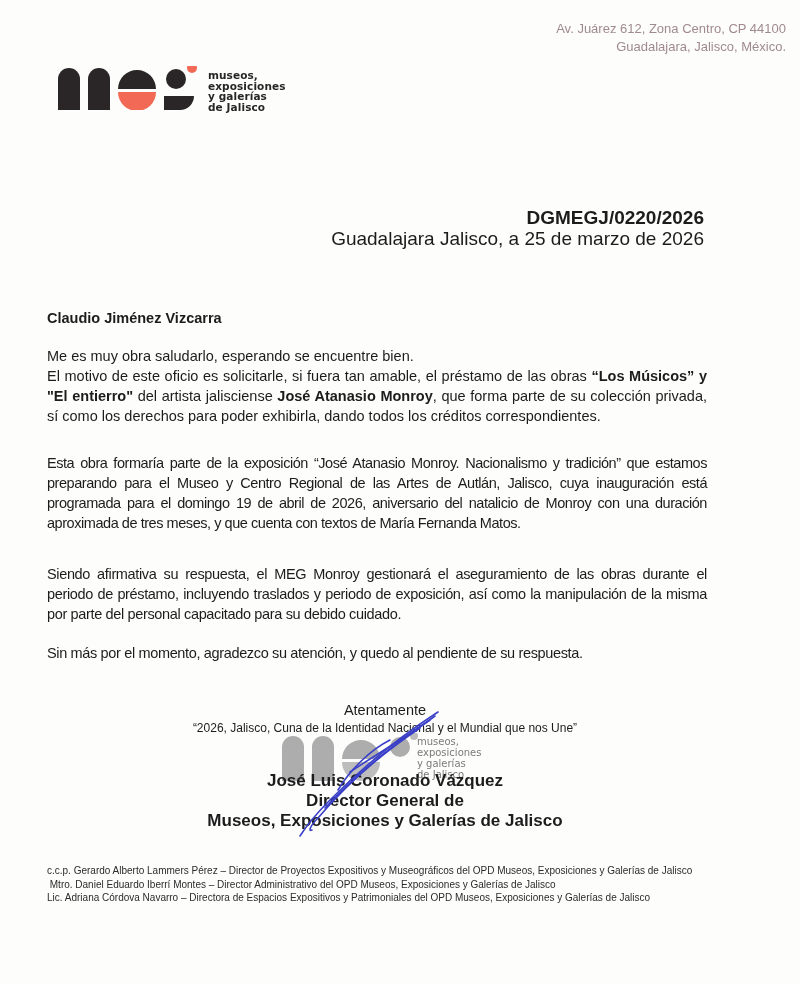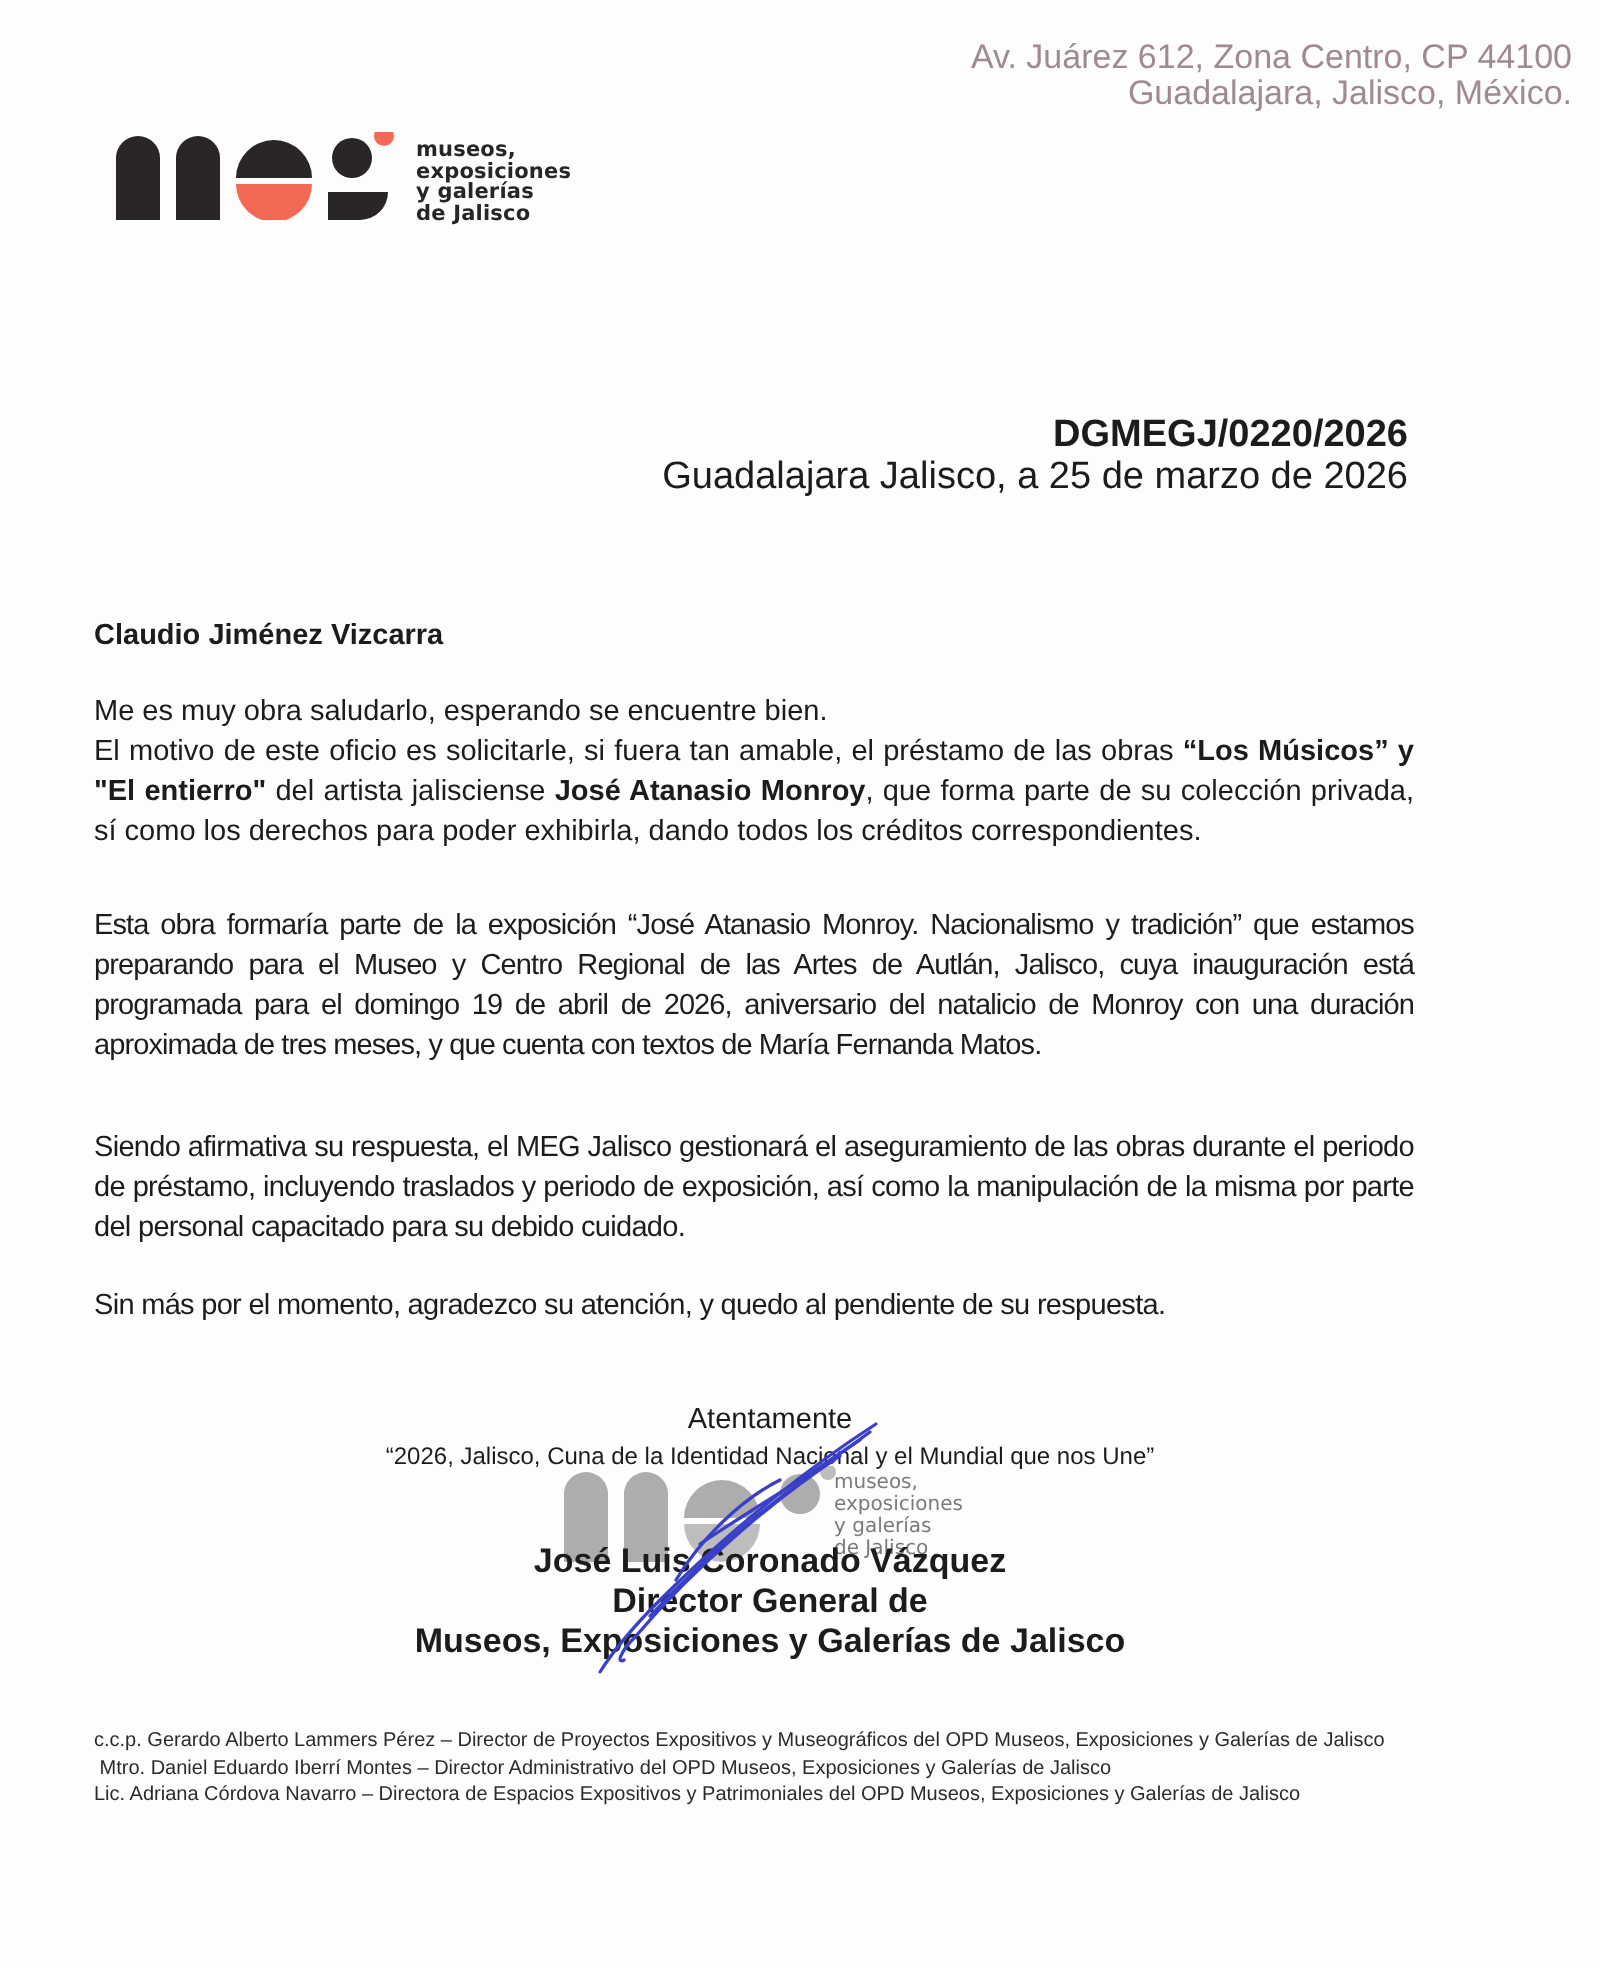--- a/index.html
+++ b/index.html
@@ -1,19 +1,19 @@
 <!DOCTYPE html>
 <html><head>
 <meta charset="utf-8">
 <style>
   html, body { margin:0; padding:0; }
   body { width:800px; height:984px; background:#fdfdfc; position:relative; overflow:hidden;
          font-family:"Liberation Sans", sans-serif; color:#1c1c1c; }
   .abs { position:absolute; }
-  .addr { right:14px; top:20px; text-align:right; font-size:17px; line-height:18px; color:#a08a92; }
+  .addr { right:14px; top:20px; text-align:right; font-size:13px; line-height:18px; color:#a08a92; }
   .logo { left:58px; top:66px; width:140px; height:44px; }
   .logo-text { left:208px; top:70px; font-family:"DejaVu Sans", sans-serif; font-weight:bold; font-size:10.5px; line-height:10.5px; color:#262626; letter-spacing:0.1px; }
   .ref { right:96px; top:207px; text-align:right; font-size:19px; }
   .ref .num { font-weight:bold; line-height:22px; }
   .ref .date { line-height:20px; }
   .recipient { left:47px; top:310px; font-weight:bold; font-size:14.5px; }
   .body { left:47px; width:660px; font-size:14.5px; line-height:20px; text-align:justify; }
   .body p { margin:0; }
   .p1 { top:346px; }
   .p2 { top:453px; font-family:"Liberation Sans Narrow","Liberation Sans", sans-serif; letter-spacing:-0.45px; }
@@ -63,21 +63,21 @@
 
 <div class="abs body p1">
   <p>Me es muy obra saludarlo, esperando se encuentre bien.</p>
   <p><span>El motivo de este oficio es solicitarle, si fuera tan amable, el préstamo de las obras </span><b>“Los Músicos” y </b><b>"El entierro"</b><span> del artista jalisciense </span><b>José Atanasio Monroy</b><span>, que forma parte de su colección privada, sí como los derechos para poder exhibirla, dando todos los créditos correspondientes.</span></p>
 </div>
 
 <div class="abs body p2">
     <p>Esta obra formaría parte de la exposición “José Atanasio Monroy. Nacionalismo y tradición” que estamos preparando para el Museo y Centro Regional de las Artes de Autlán, Jalisco, cuya inauguración está programada para el domingo 19 de abril de 2026, aniversario del natalicio de Monroy con una duración aproximada de tres meses, y que cuenta con textos de María Fernanda Matos.</p>
   </div>
 <div class="abs body p3">
-    <p>Siendo afirmativa su respuesta, el MEG Jalisco gestionará el aseguramiento de las obras durante el periodo de préstamo, incluyendo traslados y periodo de exposición, así como la manipulación de la misma por parte del personal capacitado para su debido cuidado.</p>
+    <p>Siendo afirmativa su respuesta, el MEG Monroy gestionará el aseguramiento de las obras durante el periodo de préstamo, incluyendo traslados y periodo de exposición, así como la manipulación de la misma por parte del personal capacitado para su debido cuidado.</p>
   </div>
 <div class="abs body p4">
     <p>Sin más por el momento, agradezco su atención, y quedo al pendiente de su respuesta.</p>
   </div>
 
 <div class="abs closing">
   <div class="atte">Atentamente</div>
   <div class="motto">“2026, Jalisco, Cuna de la Identidad Nacional y el Mundial que nos Une”</div>
 </div>
 

